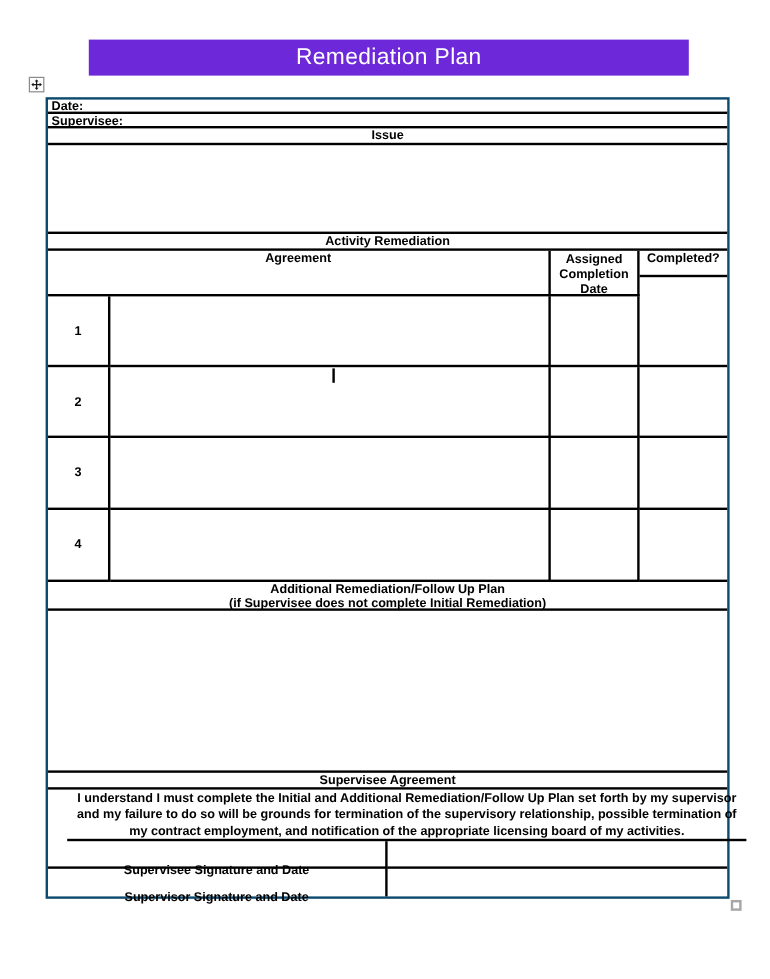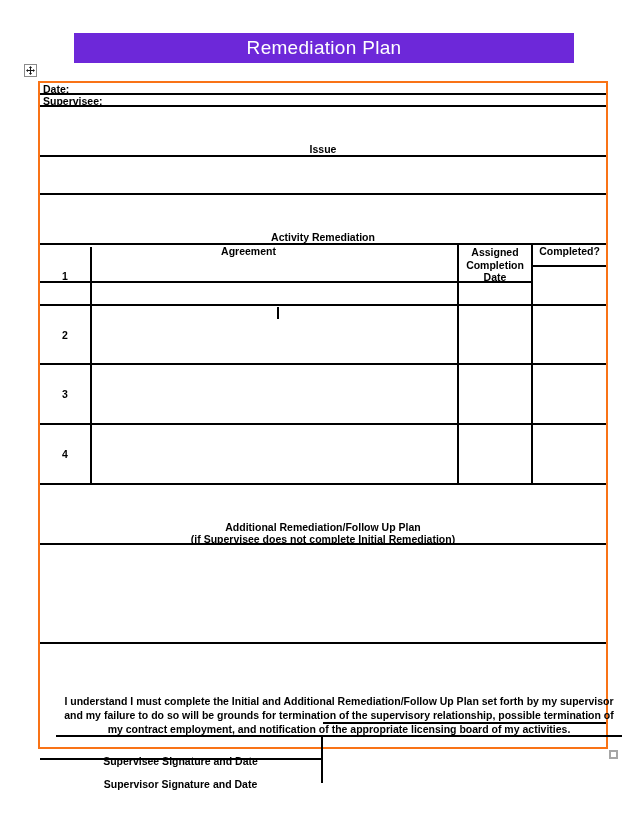--- a/index.html
+++ b/index.html
@@ -16,26 +16,26 @@
   
   .move-handle{
     position:absolute;left:24px;top:64px;width:13px;height:13px;
     border:1px solid #8a8a8a;background:#fff;box-sizing:border-box;
     display:flex;align-items:center;justify-content:center;
   }
   .move-handle svg{width:9px;height:9px;display:block;}
   
   .form-table{
     position:absolute;left:38px;top:81px;width:570px;height:668px;
-    border:2px solid #f97316;box-sizing:border-box;background:#fff;
+    border:2px solid #0c4a6e;box-sizing:border-box;background:#fff;
   }
   .cell{position:absolute;box-sizing:border-box;font-weight:bold;font-size:10.5px;line-height:12px;}
   .bb{border-bottom:2px solid #000;}
   .br{border-right:2px solid #000;}
-  .c{text-align:center;margin-top:36px;}
+  .c{text-align:center;}
   .pad{padding:0 3px;}
   .vc{display:flex;align-items:center;justify-content:center;}
   .hdr3{line-height:12.5px;padding-top:1px;}
   .agr{line-height:13.8px;padding:1px 2px 0 2px;}
   .siglabel{padding-top:18px;}
   
   .row-date       {left:0;top:0;width:566px;height:12px;}
   .row-supervisee {left:0;top:12px;width:566px;height:12px;}
   .issue-hdr      {left:0;top:24px;width:566px;height:14px;}
   .issue-blank    {left:0;top:38px;width:566px;height:74px;}
@@ -122,20 +122,21 @@
     <div class="cell bb br cact r4"></div>
     <div class="cell bb br casg r4"></div>
     <div class="cell bb ccmp r4"></div>
 
     <div class="cell bb c add-hdr">
       <div>Additional Remediation/Follow Up Plan</div>
       <div>(if Supervisee does not complete Initial Remediation)</div>
     </div>
     <div class="cell bb add-blank"></div>
 
+    <div class="cell bb c agr-hdr">Supervisee Agreement</div>
     <div class="cell bb c agr agr-body">I understand I must complete the Initial and Additional Remediation/Follow Up Plan set forth by my supervisor and my failure to do so will be grounds for termination of the supervisory relationship, possible termination of my contract employment, and notification of the appropriate licensing board of my activities.</div>
 
     <div class="cell bb br c siglabel sig1l">Supervisee Signature and Date</div>
     <div class="cell bb sig1v"></div>
     <div class="cell br c siglabel sig2l">Supervisor Signature and Date</div>
     <div class="cell sig2v"></div>
 
   </div>
 
   <div class="text-cursor"></div>

